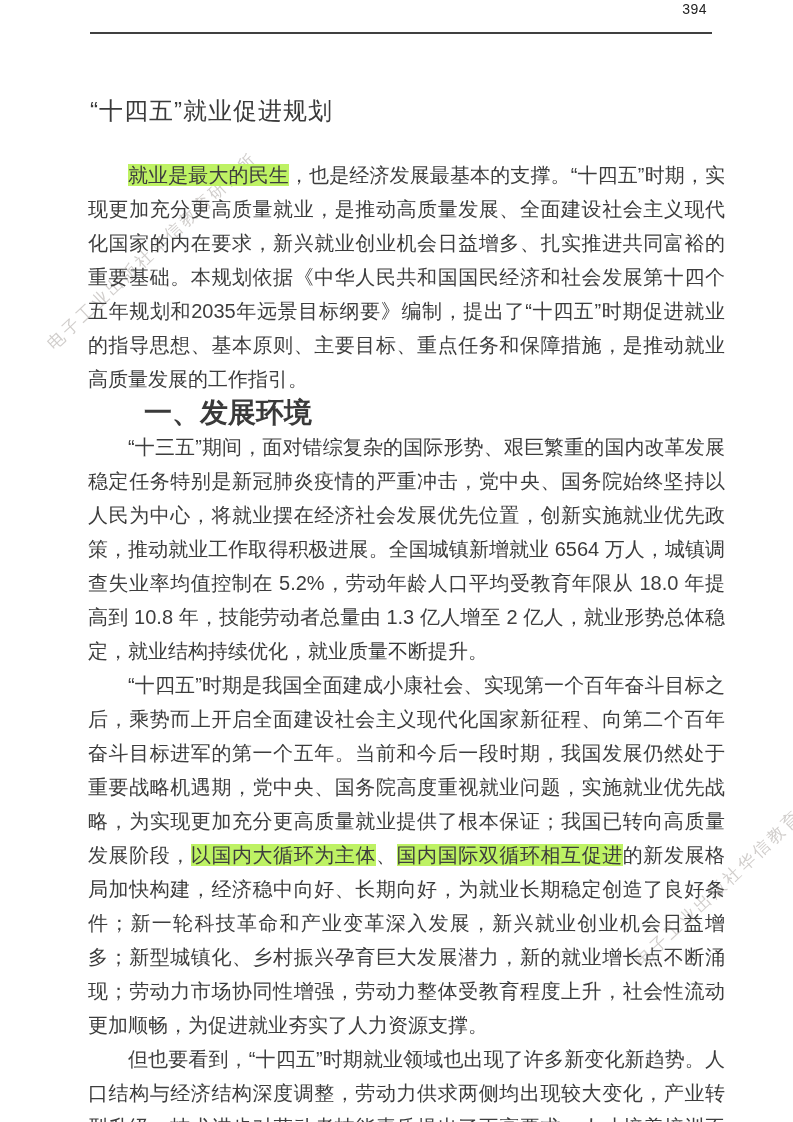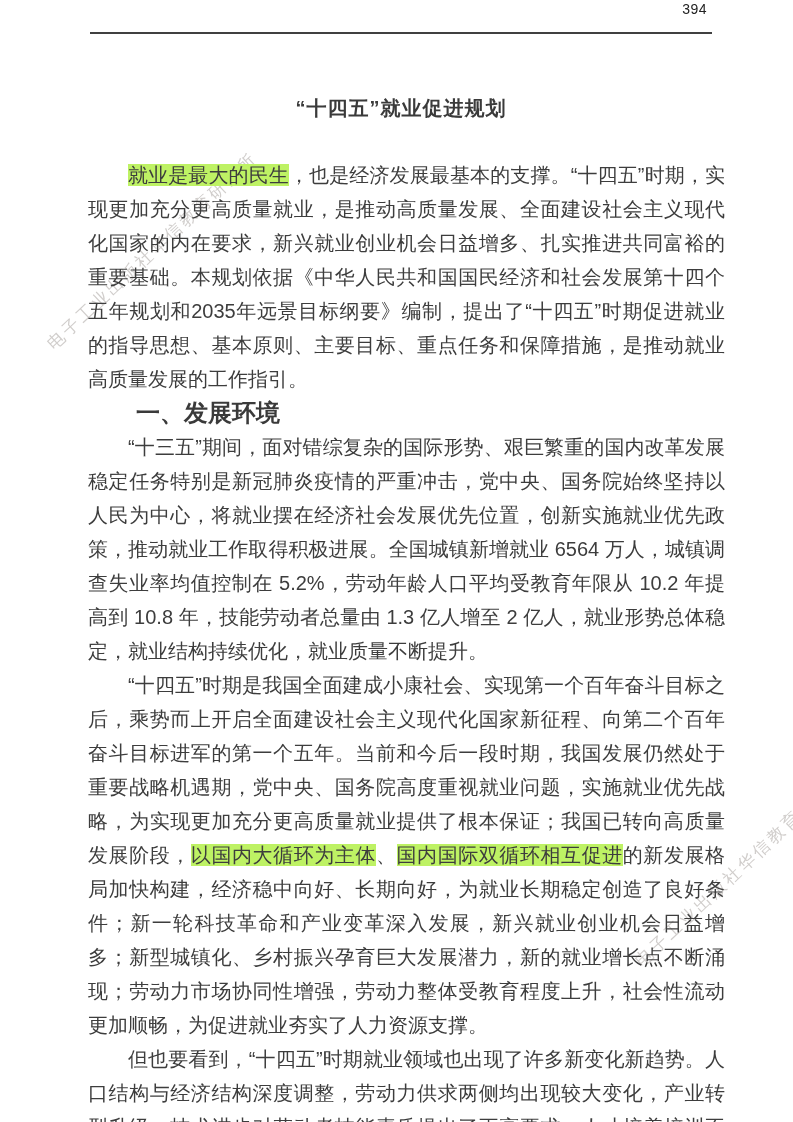--- a/index.html
+++ b/index.html
@@ -28,23 +28,23 @@
     width: 622px;
     height: 2px;
     background: #404040;
   }
   .doc-title {
     position: absolute;
     top: 95px;
     left: 90px;
     width: 622px;
     margin: 0;
-    text-align: center;
-    font-size: 20px;
-    font-weight: bold;
+    text-align: left;
+    font-size: 24px;
+    font-weight: normal;
     letter-spacing: 1px;
     color: #3a3a3a;
   }
   .article {
     position: absolute;
     top: 158px;
     left: 88px;
     width: 637px;
     font-size: 20px;
     line-height: 34px;
@@ -52,21 +52,21 @@
     text-justify: inter-ideograph;
     color: #3d3d3d;
   }
   .article p {
     margin: 0;
     text-indent: 2em;
   }
   .article h2 {
     margin: 0;
     text-indent: 2em;
-    font-size: 24px;
+    font-size: 28px;
     line-height: 34px;
     font-weight: bold;
     color: #3a3a3a;
   }
   mark.hl {
     background: #bef264;
     color: inherit;
     padding: 0;
   }
   .watermark {
@@ -99,21 +99,21 @@
 
   <div class="article">
 
     <p>
       <mark class="hl">就业是最大的民生</mark><span>，也是经济发展最基本的支撑。“十四五”时期，实现更加充分更高质量就业，是推动高质量发展、全面建设社会主义现代化国家的内在要求，新兴就业创业机会日益增多、扎实推进共同富裕的重要基础。本规划依据《中华人民共和国国民经济和社会发展第十四个五年规划和2035年远景目标纲要》编制，提出了“十四五”时期促进就业的指导思想、基本原则、主要目标、重点任务和保障措施，是推动就业高质量发展的工作指引。</span>
     </p>
 
     <h2>一、发展环境</h2>
 
     <p>
-      <span>“十三五”期间，面对错综复杂的国际形势、艰巨繁重的国内改革发展稳定任务特别是新冠肺炎疫情的严重冲击，党中央、国务院始终坚持以人民为中心，将就业摆在经济社会发展优先位置，创新实施就业优先政策，推动就业工作取得积极进展。全国城镇新增就业 6564 万人，城镇调查失业率均值控制在 5.2%，劳动年龄人口平均受教育年限从 10.2 年提高到 10.8 年，技能劳动者总量由 1.3 亿人增至 2 亿人，就业形势总体稳定，就业结构持续优化，就业质量不断提升。</span>
+      <span>“十三五”期间，面对错综复杂的国际形势、艰巨繁重的国内改革发展稳定任务特别是新冠肺炎疫情的严重冲击，党中央、国务院始终坚持以人民为中心，将就业摆在经济社会发展优先位置，创新实施就业优先政策，推动就业工作取得积极进展。全国城镇新增就业 6564 万人，城镇调查失业率均值控制在 5.2%，劳动年龄人口平均受教育年限从 18.0 年提高到 10.8 年，技能劳动者总量由 1.3 亿人增至 2 亿人，就业形势总体稳定，就业结构持续优化，就业质量不断提升。</span>
     </p>
 
     <p>
       <span>“十四五”时期是我国全面建成小康社会、实现第一个百年奋斗目标之后，乘势而上开启全面建设社会主义现代化国家新征程、向第二个百年奋斗目标进军的第一个五年。当前和今后一段时期，我国发展仍然处于重要战略机遇期，党中央、国务院高度重视就业问题，实施就业优先战略，为实现更加充分更高质量就业提供了根本保证；我国已转向高质量发展阶段，</span><mark class="hl">以国内大循环为主体</mark><span>、</span><mark class="hl">国内国际双循环相互促进</mark><span>的新发展格局加快构建，经济稳中向好、长期向好，为就业长期稳定创造了良好条件；新一轮科技革命和产业变革深入发展，新兴就业创业机会日益增多；新型城镇化、乡村振兴孕育巨大发展潜力，新的就业增长点不断涌现；劳动力市场协同性增强，劳动力整体受教育程度上升，社会性流动更加顺畅，为促进就业夯实了人力资源支撑。</span>
     </p>
 
     <p>
       <span>但也要看到，“十四五”时期就业领域也出现了许多新变化新趋势。人口结构与经济结构深度调整，劳动力供求两侧均出现较大变化，产业转型升级、技术进步对劳动者技能素质提出了更高要求，人才培养培训不适应市场需求的现象进一步加剧，“就业难”与“招工难”并存，结构性就业矛盾更加突</span>
     </p>
 

